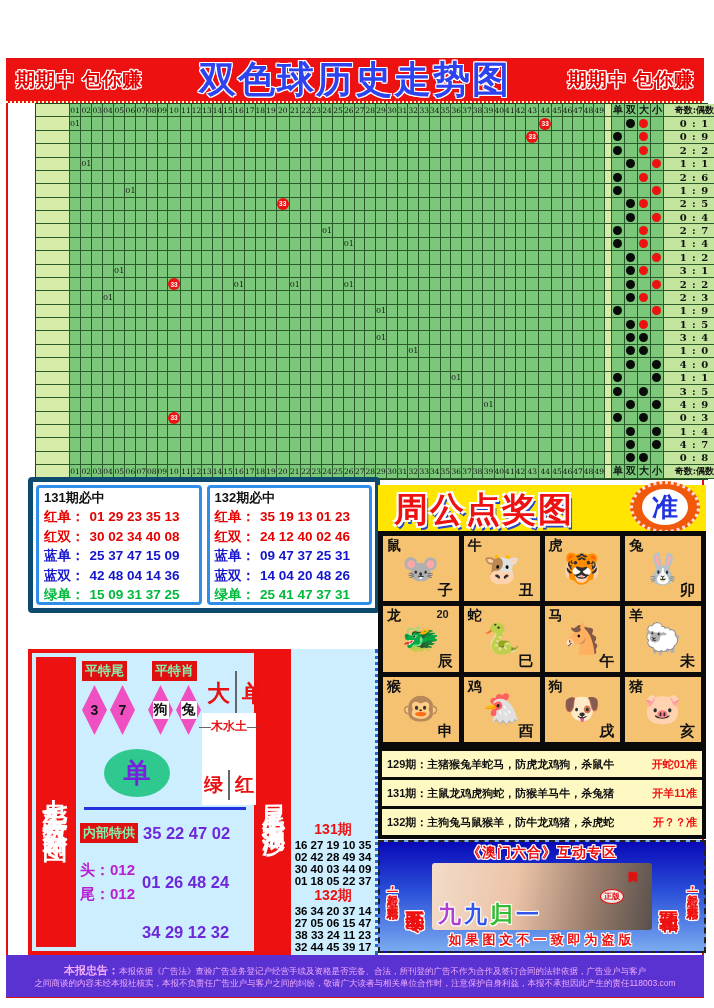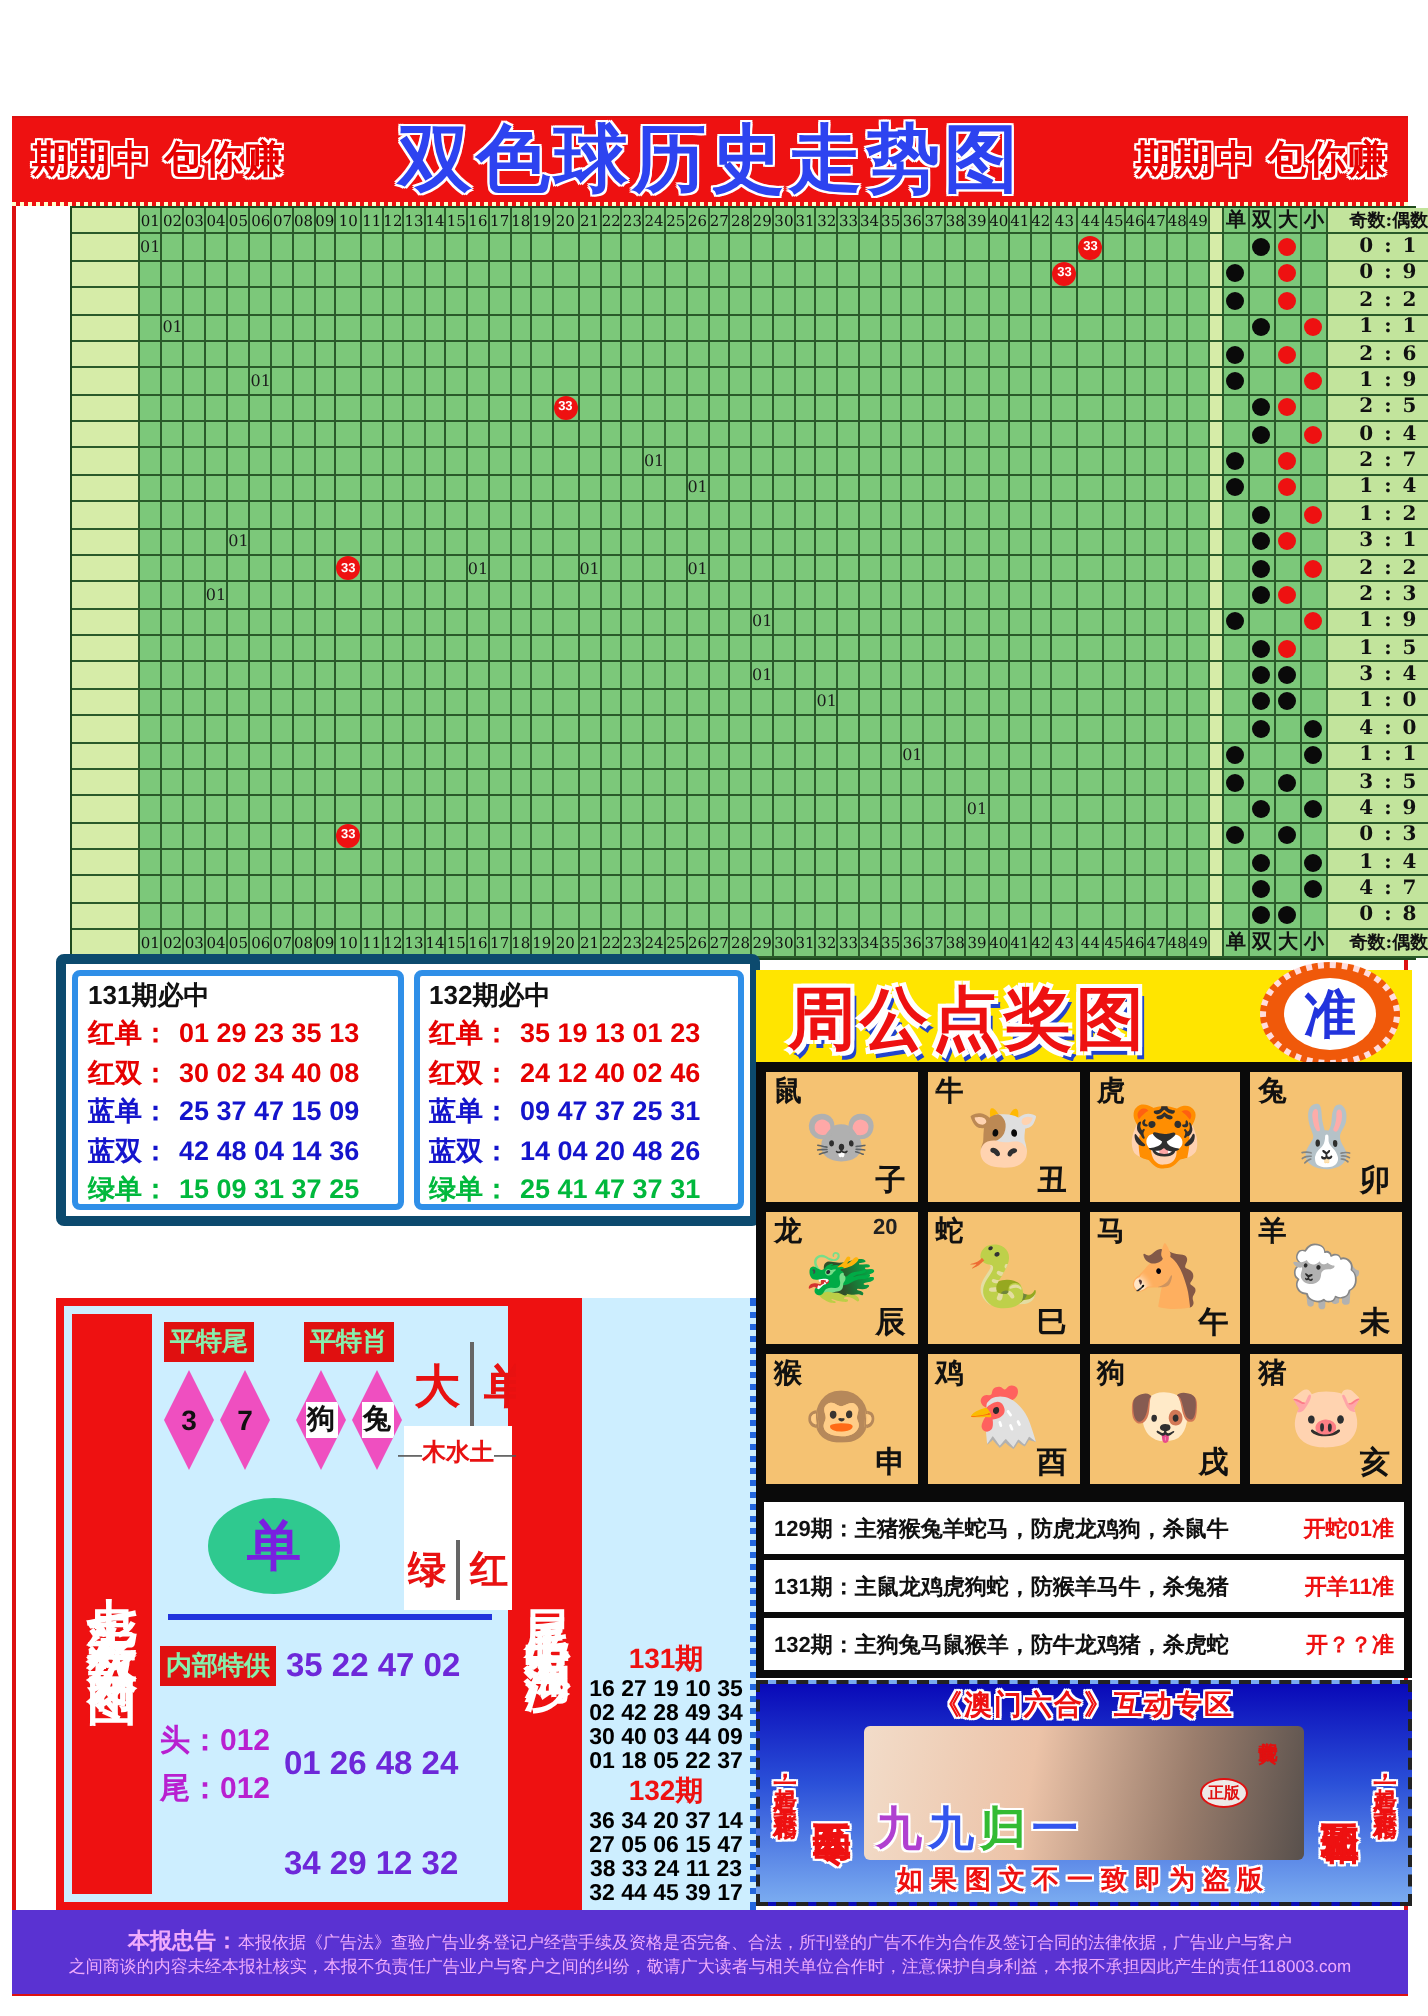--- a/index.html
+++ b/index.html
@@ -60,21 +60,21 @@
   
   .zodiac{position:absolute;left:378px;top:531px;width:328px;height:216px;background:#0a0a0a;box-sizing:border-box;padding:5px;display:grid;grid-template-columns:repeat(4,1fr);grid-template-rows:repeat(3,1fr);gap:5px;}
   .zcell{background:#f5c272;position:relative;font-family:"DejaVu Serif",serif;}
   .zname{position:absolute;top:1px;left:4px;font-size:14px;font-weight:900;color:#111;}
   .zbranch{position:absolute;bottom:1px;right:6px;font-size:15px;font-weight:900;color:#111;}
   .zemoji{position:absolute;top:50%;left:50%;transform:translate(-50%,-52%);font-size:30px;}
   .znum{position:absolute;top:2px;right:10px;font-size:11px;font-weight:bold;color:#222;font-family:"Liberation Sans",sans-serif;}
 
   
   .periods{position:absolute;left:378px;top:747px;width:328px;height:92px;background:#0a0a0a;box-sizing:border-box;padding:4px;display:flex;flex-direction:column;gap:3px;}
-  .period-row{flex:1;background:#ffffff;display:flex;align-items:center;padding:0 5px;font-size:11px;font-weight:900;color:#111;white-space:nowrap;}
+  .period-row{flex:1;background:#fef9c3;display:flex;align-items:center;padding:0 5px;font-size:11px;font-weight:900;color:#111;white-space:nowrap;}
   .period-text{flex:1;}
   .period-result{color:#ee1111;margin-left:2px;}
 
   
   .qxc{position:absolute;left:28px;top:649px;width:230px;height:306px;box-sizing:border-box;border:4px solid #ee1111;background:#cdeeff;display:flex;padding:4px;}
   .qxc-strip{width:40px;background:#ee1111;color:#fff;font-size:25px;font-weight:900;display:flex;align-items:center;justify-content:center;letter-spacing:6px;}
   .qxc-body{flex:1;position:relative;}
   .red-tag{position:absolute;background:#e01010;color:#86efac;font-weight:bold;font-size:13px;padding:1px 3px;white-space:nowrap;}
   .diamond{position:absolute;width:25px;height:50px;background:#ef4fc0;clip-path:polygon(50% 0,100% 50%,50% 100%,0 50%);display:flex;align-items:center;justify-content:center;font-weight:900;font-size:14px;color:#111;}
   .diamond .on-white{background:#fff;padding:0 1px;}

